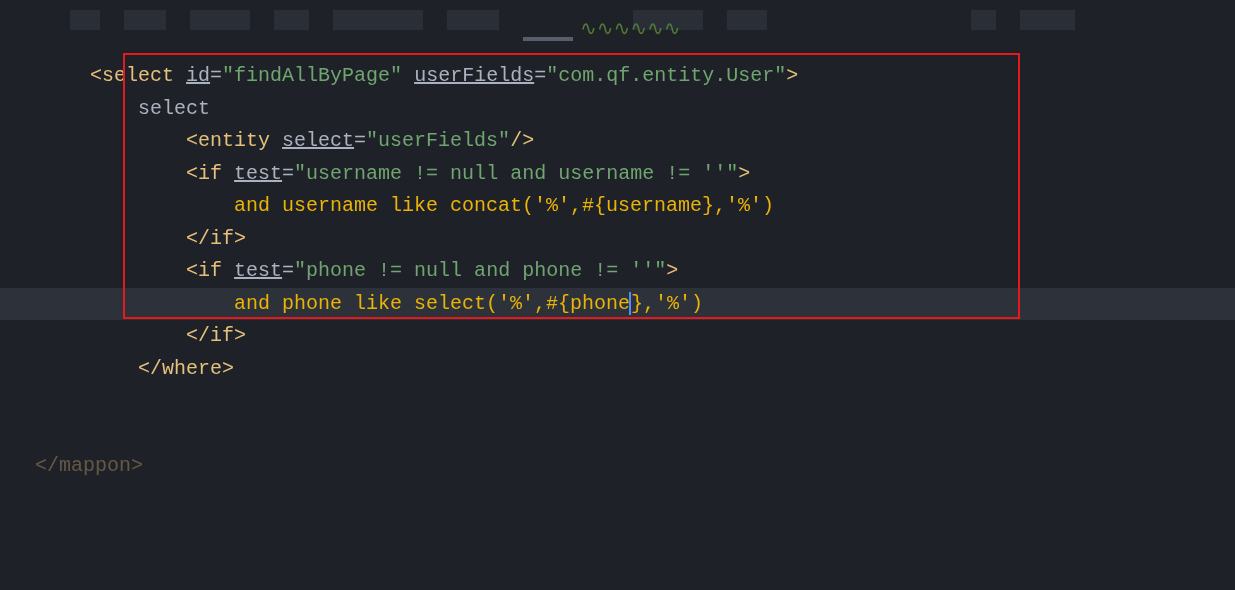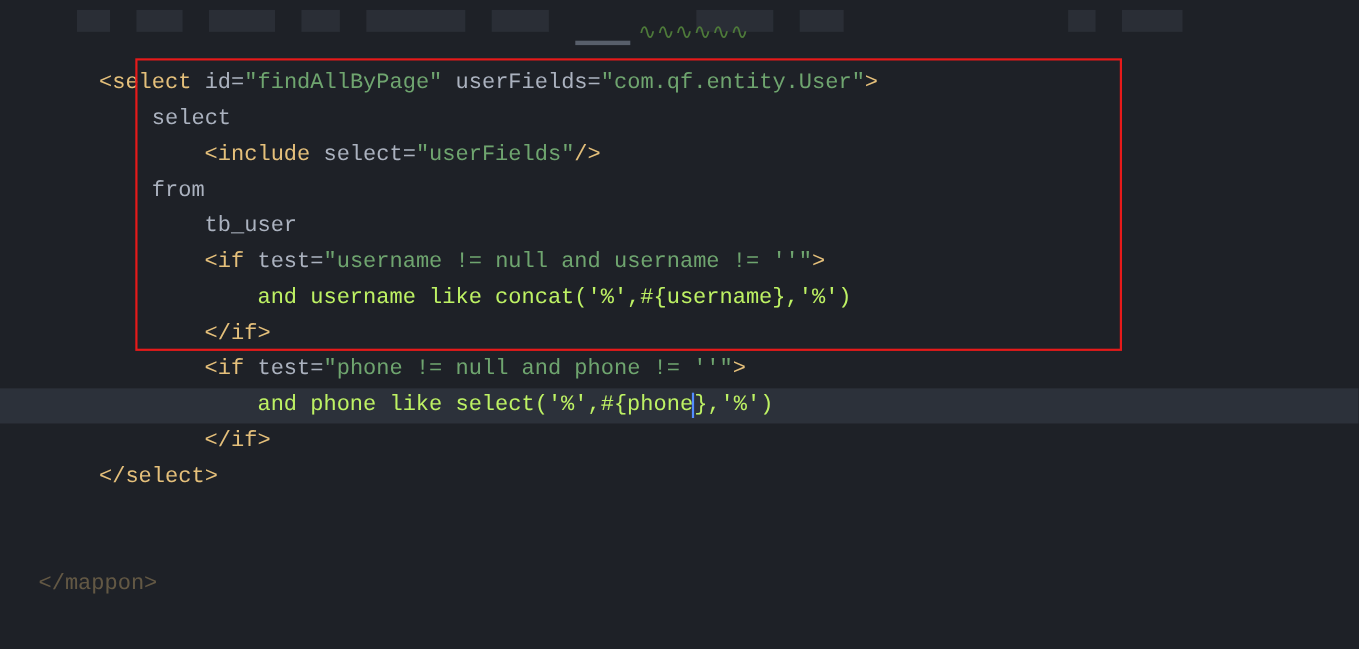--- a/index.html
+++ b/index.html
@@ -32,25 +32,25 @@
       white-space: pre;
     }
     .line-highlight {
       background-color: #2c313a;
       width: 1235px;
       margin-left: -90px;
       padding-left: 90px;
     }
     .bracket { color: #e5c07b; }
     .tag { color: #e5c07b; }
-    .attr { color: #abb2bf; }
+    .attr { color: #abb2bf; text-decoration: underline; }
     .equals { color: #abb2bf; }
     .string { color: #6fa56f; }
     .text { color: #abb2bf; }
-    .inner-text { color: #bef264; }
+    .inner-text { color: #eab308; }
     .cursor {
       border-left: 2px solid #528bff;
       margin-left: -1px;
     }
     .top-scramble {
       position: absolute;
       top: 8px;
       left: 60px;
       width: 1100px;
       height: 40px;
@@ -90,42 +90,40 @@
   <span class="scramble-under" style="left:463px;width:50px"></span>
   <span class="wave" style="position:absolute;left:520px;top:8px">∿∿∿∿∿∿</span>
 </div>
 
 <div class="code-container">
 
   <div class="line"><span class="bracket">&lt;</span><span class="tag">select</span> <span class="attr">id</span><span class="equals">=</span><span class="string">"findAllByPage"</span> <span class="attr">userFields</span><span class="equals">=</span><span class="string">"com.qf.entity.User"</span><span class="bracket">&gt;</span></div>
 
   <div class="line">    <span class="text">select</span></div>
 
-  <div class="line">        <span class="bracket">&lt;</span><span class="tag">include</span> <span class="attr">select</span><span class="equals">=</span><span class="string">"userFields"</span><span class="bracket">/&gt;</span></div>
+  <div class="line">        <span class="bracket">&lt;</span><span class="tag">entity</span> <span class="attr">select</span><span class="equals">=</span><span class="string">"userFields"</span><span class="bracket">/&gt;</span></div>
 
-  <div class="line">    <span class="text">from</span></div>
 
   <div class="highlight-box"></div>
 
-  <div class="line">        <span class="text">tb_user</span></div>
 
 
   <div class="line">        <span class="bracket">&lt;</span><span class="tag">if</span> <span class="attr">test</span><span class="equals">=</span><span class="string">"username != null and username != ''"</span><span class="bracket">&gt;</span></div>
 
   <div class="line">            <span class="inner-text">and username like concat('%',#{username},'%')</span></div>
 
   <div class="line">        <span class="bracket">&lt;/</span><span class="tag">if</span><span class="bracket">&gt;</span></div>
 
   <div class="line">        <span class="bracket">&lt;</span><span class="tag">if</span> <span class="attr">test</span><span class="equals">=</span><span class="string">"phone != null and phone != ''"</span><span class="bracket">&gt;</span></div>
 
   <div class="line line-highlight">            <span class="inner-text">and phone like select('%',#{phone</span><span class="cursor"></span><span class="inner-text">},'%')</span></div>
 
   <div class="line">        <span class="bracket">&lt;/</span><span class="tag">if</span><span class="bracket">&gt;</span></div>
 
+  <div class="line">    <span class="bracket">&lt;/</span><span class="tag">where</span><span class="bracket">&gt;</span></div>
 
-  <div class="line"><span class="bracket">&lt;</span><span class="tag">/select</span><span class="bracket">&gt;</span></div>
 
   <div class="line" style="height:32.5px"></div>
   <div class="line" style="height:32.5px"></div>
 
   <div class="line" style="margin-left:-55px;opacity:0.35"><span class="bracket">&lt;/mappon&gt;</span></div>
 
 </div>
 
 </body></html>

